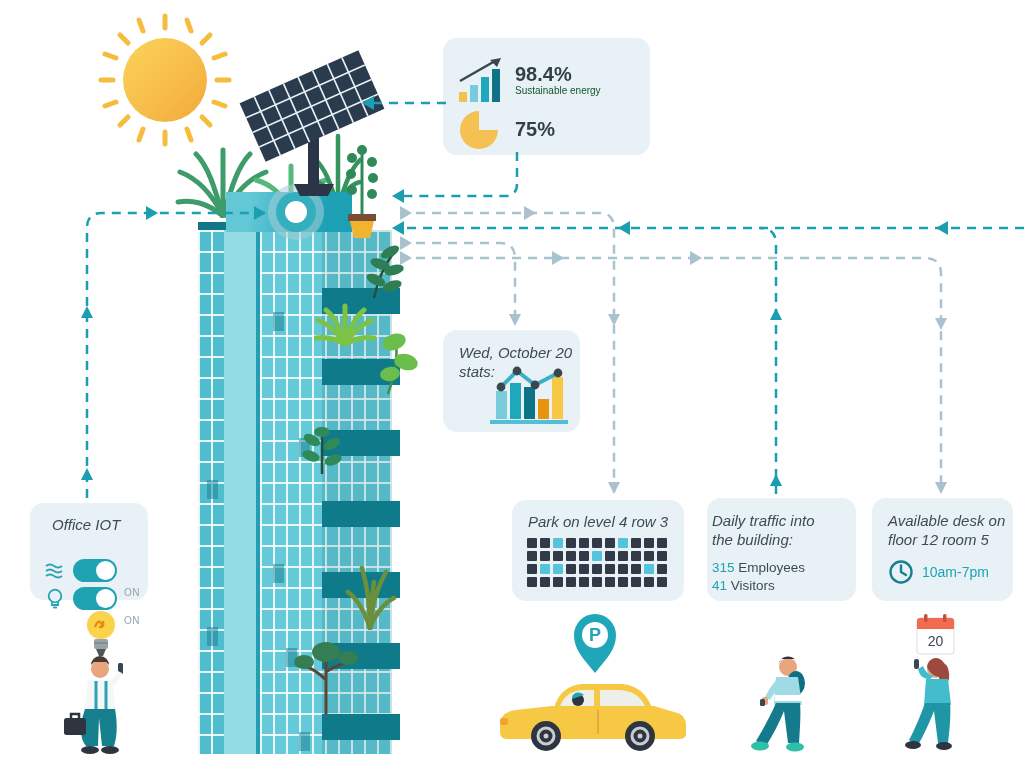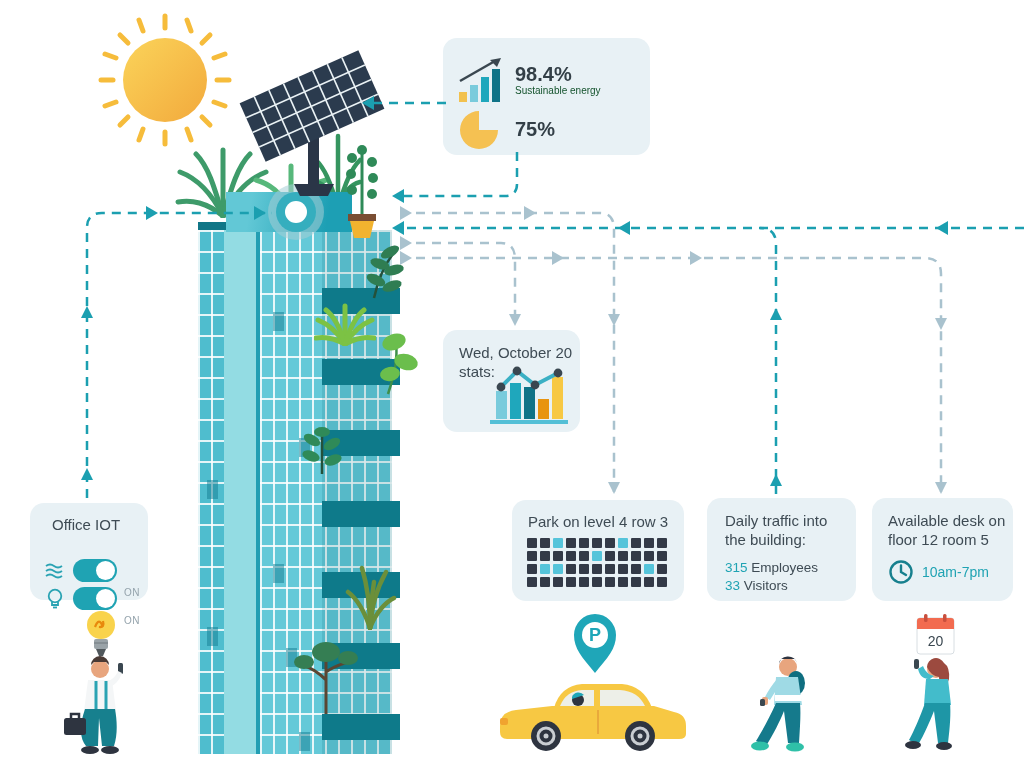--- a/index.html
+++ b/index.html
@@ -2,21 +2,21 @@
 <html><head>
 <meta charset="utf-8">
 <style>
   html,body{margin:0;padding:0;background:#ffffff;}
   #canvas{position:relative;width:1024px;height:773px;overflow:hidden;
           font-family:"Liberation Sans",sans-serif;color:#3E4B54;}
   .abs{position:absolute;}
 
   
   .card{position:absolute;background:#E8F1F5;border-radius:14px;z-index:2;}
-  .card-title{font-size:15px;line-height:1.25;color:#3E4B54;}
+  .card-title{font-size:15px;line-height:1.25;color:#3E4B54;font-style:italic;}
   .stat-value{font-size:20px;font-weight:bold;color:#333F47;line-height:1.05;}
   .stat-label{font-size:10px;color:#14532d;}
   .teal-num{color:#1FA3B3;}
 
   #card-energy{left:443px;top:38px;width:207px;height:117px;padding:0;}
   .energy-row{position:absolute;left:14px;display:flex;align-items:center;gap:10px;justify-content:center;}
 
   #card-daystats{left:443px;top:330px;width:137px;height:102px;}
   #card-daystats .card-title{position:absolute;left:16px;top:14px;}
   #daystats-icon{position:absolute;right:8px;bottom:7px;}
@@ -28,21 +28,21 @@
   .knob{position:absolute;right:2px;top:2px;width:19px;height:19px;border-radius:50%;background:#fff;}
   .on-label{font-size:10px;color:#93A2AB;letter-spacing:.5px;margin-top:44px;}
 
   #card-parking{left:512px;top:500px;width:172px;height:101px;}
   #card-parking .card-title{position:absolute;left:16px;top:13px;}
   #parking-grid{position:absolute;left:15px;top:38px;display:grid;
                 grid-template-columns:repeat(11,10px);grid-auto-rows:10px;gap:3px;}
   #parking-grid .cell{width:10px;height:10px;border-radius:1px;}
 
   #card-traffic{left:707px;top:498px;width:149px;height:103px;}
-  #card-traffic .inner{padding:14px 0 0 18px;}
+  #card-traffic .inner{padding:14px 0 0 5px;}
   .traffic-stat{font-size:13.5px;color:#3E4B54;margin-top:3px;}
 
   #card-desk{left:872px;top:498px;width:141px;height:103px;}
   #card-desk .inner{padding:14px 0 0 16px;}
   .desk-hours{display:flex;align-items:center;gap:8px;margin-top:9px;}
   .desk-hours span{font-size:14px;color:#1FA3B3;}
 
   
   #building{left:198px;top:192px;width:202px;height:562px;z-index:1;}
   .win-grid{background-color:#64C9D8;
@@ -416,21 +416,21 @@
     <div class="inner">
       <div class="card-title">
         <span>Daily traffic into</span><br>
         <span>the building:</span>
       </div>
       <div class="traffic-stat" style="margin-top:10px;">
         <span class="teal-num">315</span>
         <span>Employees</span>
       </div>
       <div class="traffic-stat">
-        <span class="teal-num">33</span>
+        <span class="teal-num">41</span>
         <span>Visitors</span>
       </div>
     </div>
   </div>
 
   <div id="card-desk" class="card">
     <div class="inner">
       <div class="card-title">
         <span>Available desk on</span><br>
         <span>floor 12 room 5</span>

